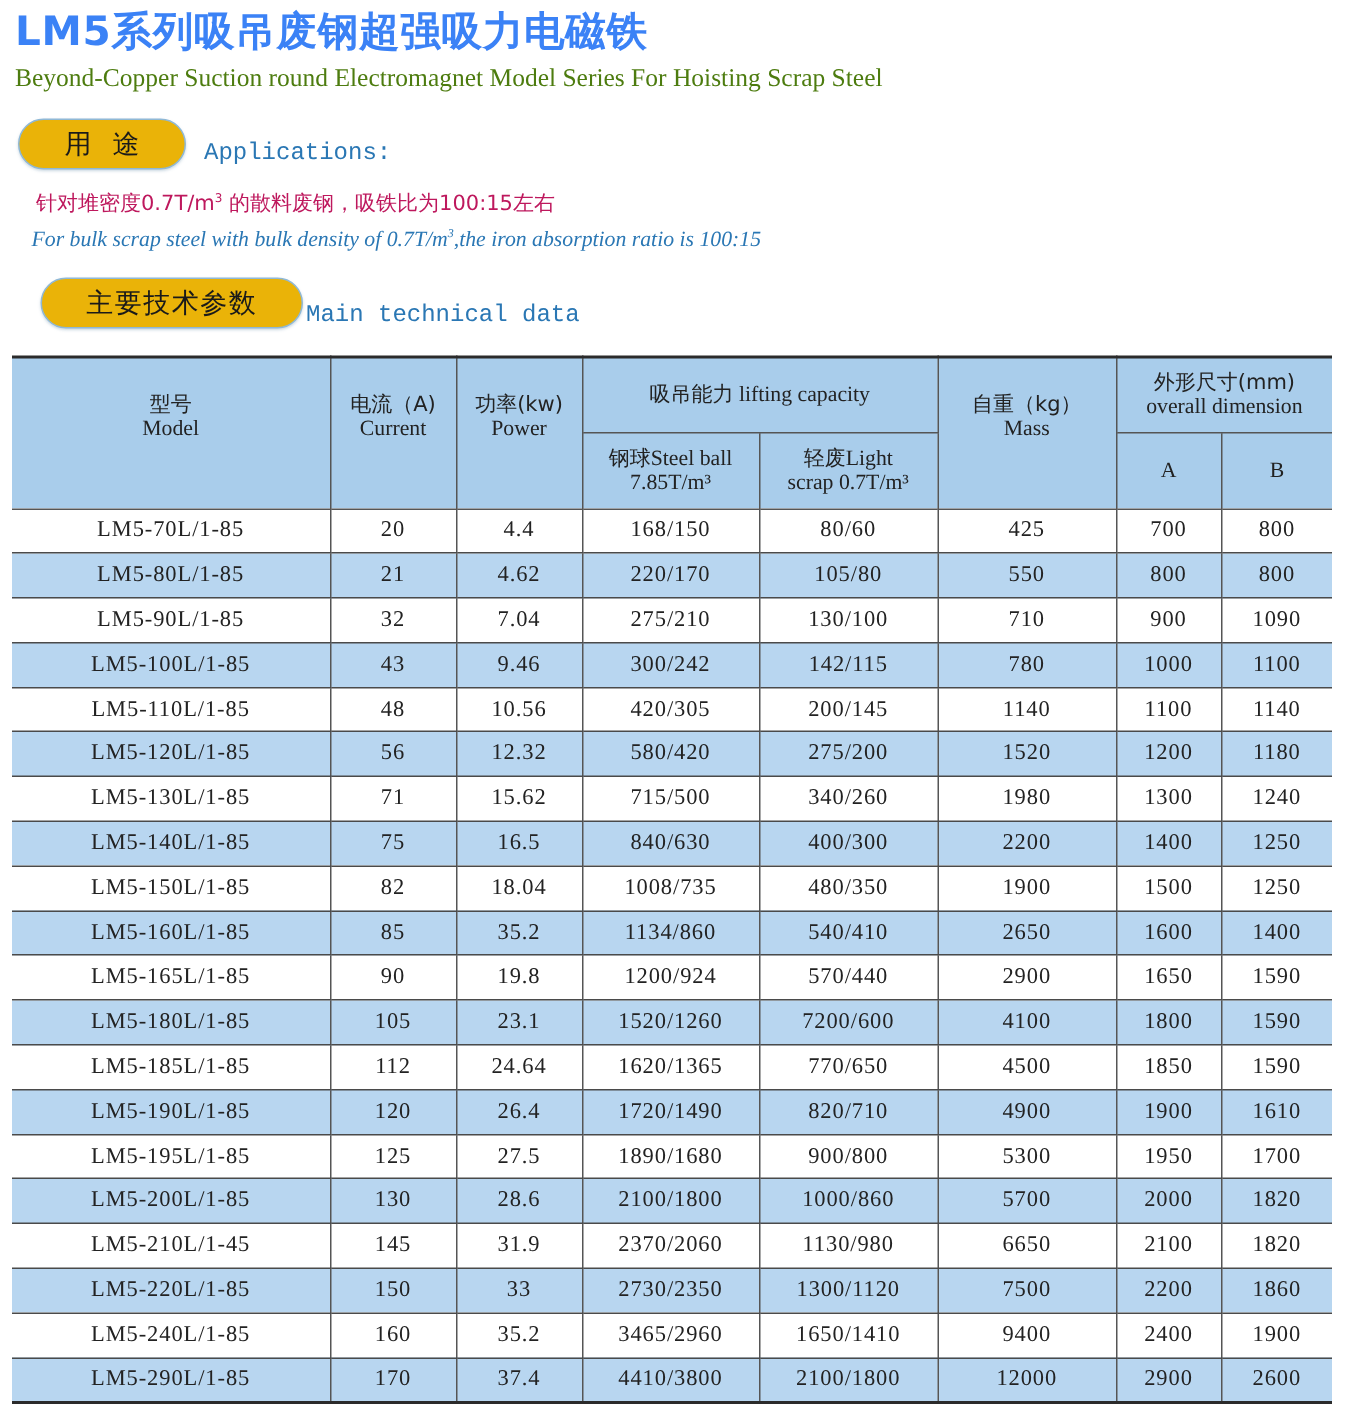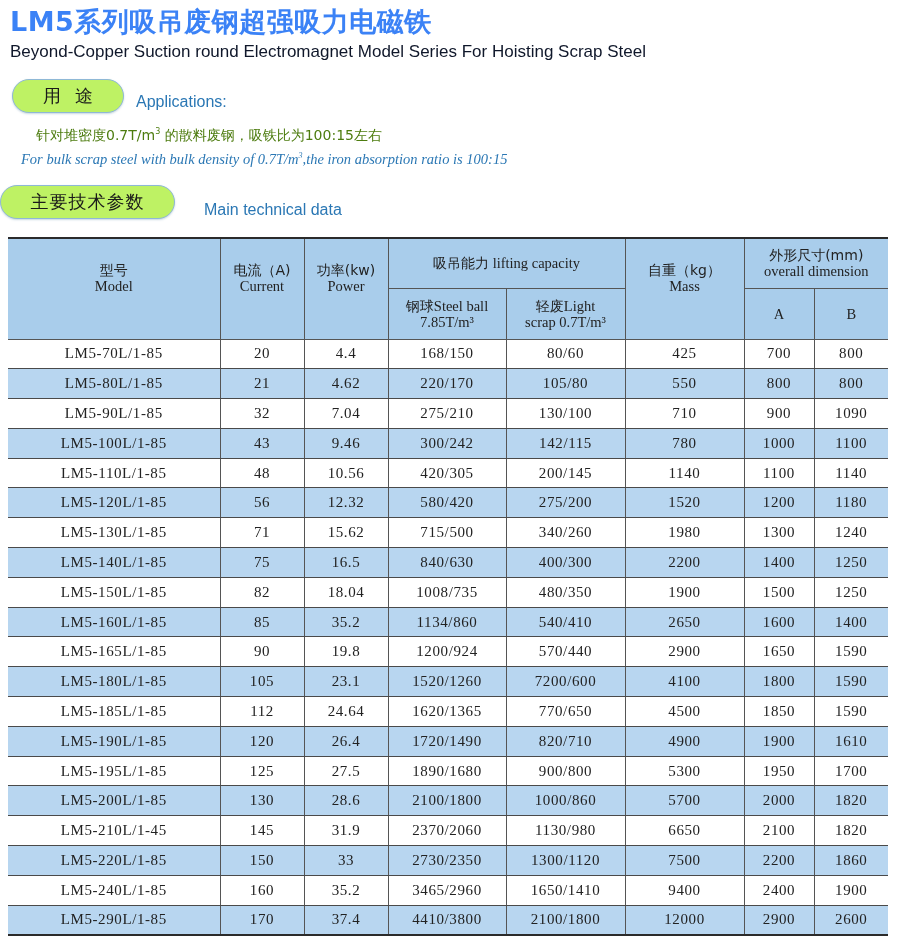--- a/index.html
+++ b/index.html
@@ -7,43 +7,43 @@
     body { position: relative; font-family: "Liberation Serif", serif; color: #222; }
 
     .title {
       position: absolute; left: 10px; top: 6px;
       font-family: "DejaVu Sans", "Liberation Sans", sans-serif;
       font-weight: bold; font-size: 27px; color: #3b82f6; letter-spacing: 0.5px;
       line-height: 32px;
     }
     .subtitle {
       position: absolute; left: 10px; top: 42px;
-      font-family: Liberation Sans, sans-serif; font-size: 17px; color: #0f172a;
+      font-family: Liberation Serif, serif; font-size: 17px; color: #4d7c0f;
       line-height: 20px;
     }
     .pill {
       position: absolute; height: 34px;
       border: 1.5px solid #8fb8d6; border-radius: 17px;
-      background: #bef264;
+      background: #eab308;
       font-family: "DejaVu Sans", "Liberation Sans", sans-serif;
       font-size: 18px; color: #1a1a1a;
       display: flex; align-items: center; justify-content: center;
       box-shadow: 0 1px 2px rgba(100,140,170,0.35);
     }
     .pill-apps { left: 12px; top: 79px; width: 112px; letter-spacing: 14px; padding-left: 14px; }
-    .pill-main { left: 0; top: 185px; width: 175px; letter-spacing: 1px; }
+    .pill-main { left: 27px; top: 185px; width: 175px; letter-spacing: 1px; }
     .pill-label {
-      position: absolute; font-family: Liberation Sans, sans-serif; font-size: 16px; color: #2a77b4;
+      position: absolute; font-family: Liberation Mono, monospace; font-size: 16px; color: #2a77b4;
     }
     .apps-en { left: 136px; top: 93px; }
     .main-en { left: 204px; top: 201px; }
 
     .desc-cn {
-      position: absolute; left: 36px; top: 127px;
-      font-family: "DejaVu Sans", "Liberation Sans", sans-serif; font-size: 14px; color: #4d7c0f;
+      position: absolute; left: 24px; top: 127px;
+      font-family: "DejaVu Sans", "Liberation Sans", sans-serif; font-size: 14px; color: #be185d;
     }
     .desc-cn sup { font-size: 8px; }
     .desc-en {
       position: absolute; left: 21px; top: 151px;
       font-family: "Liberation Serif", serif; font-style: italic; font-size: 14.5px; color: #2a77b4;
     }
     .desc-en sup { font-size: 8px; }
 
     table.spec {
       position: absolute; left: 8px; top: 237px; width: 880px;

